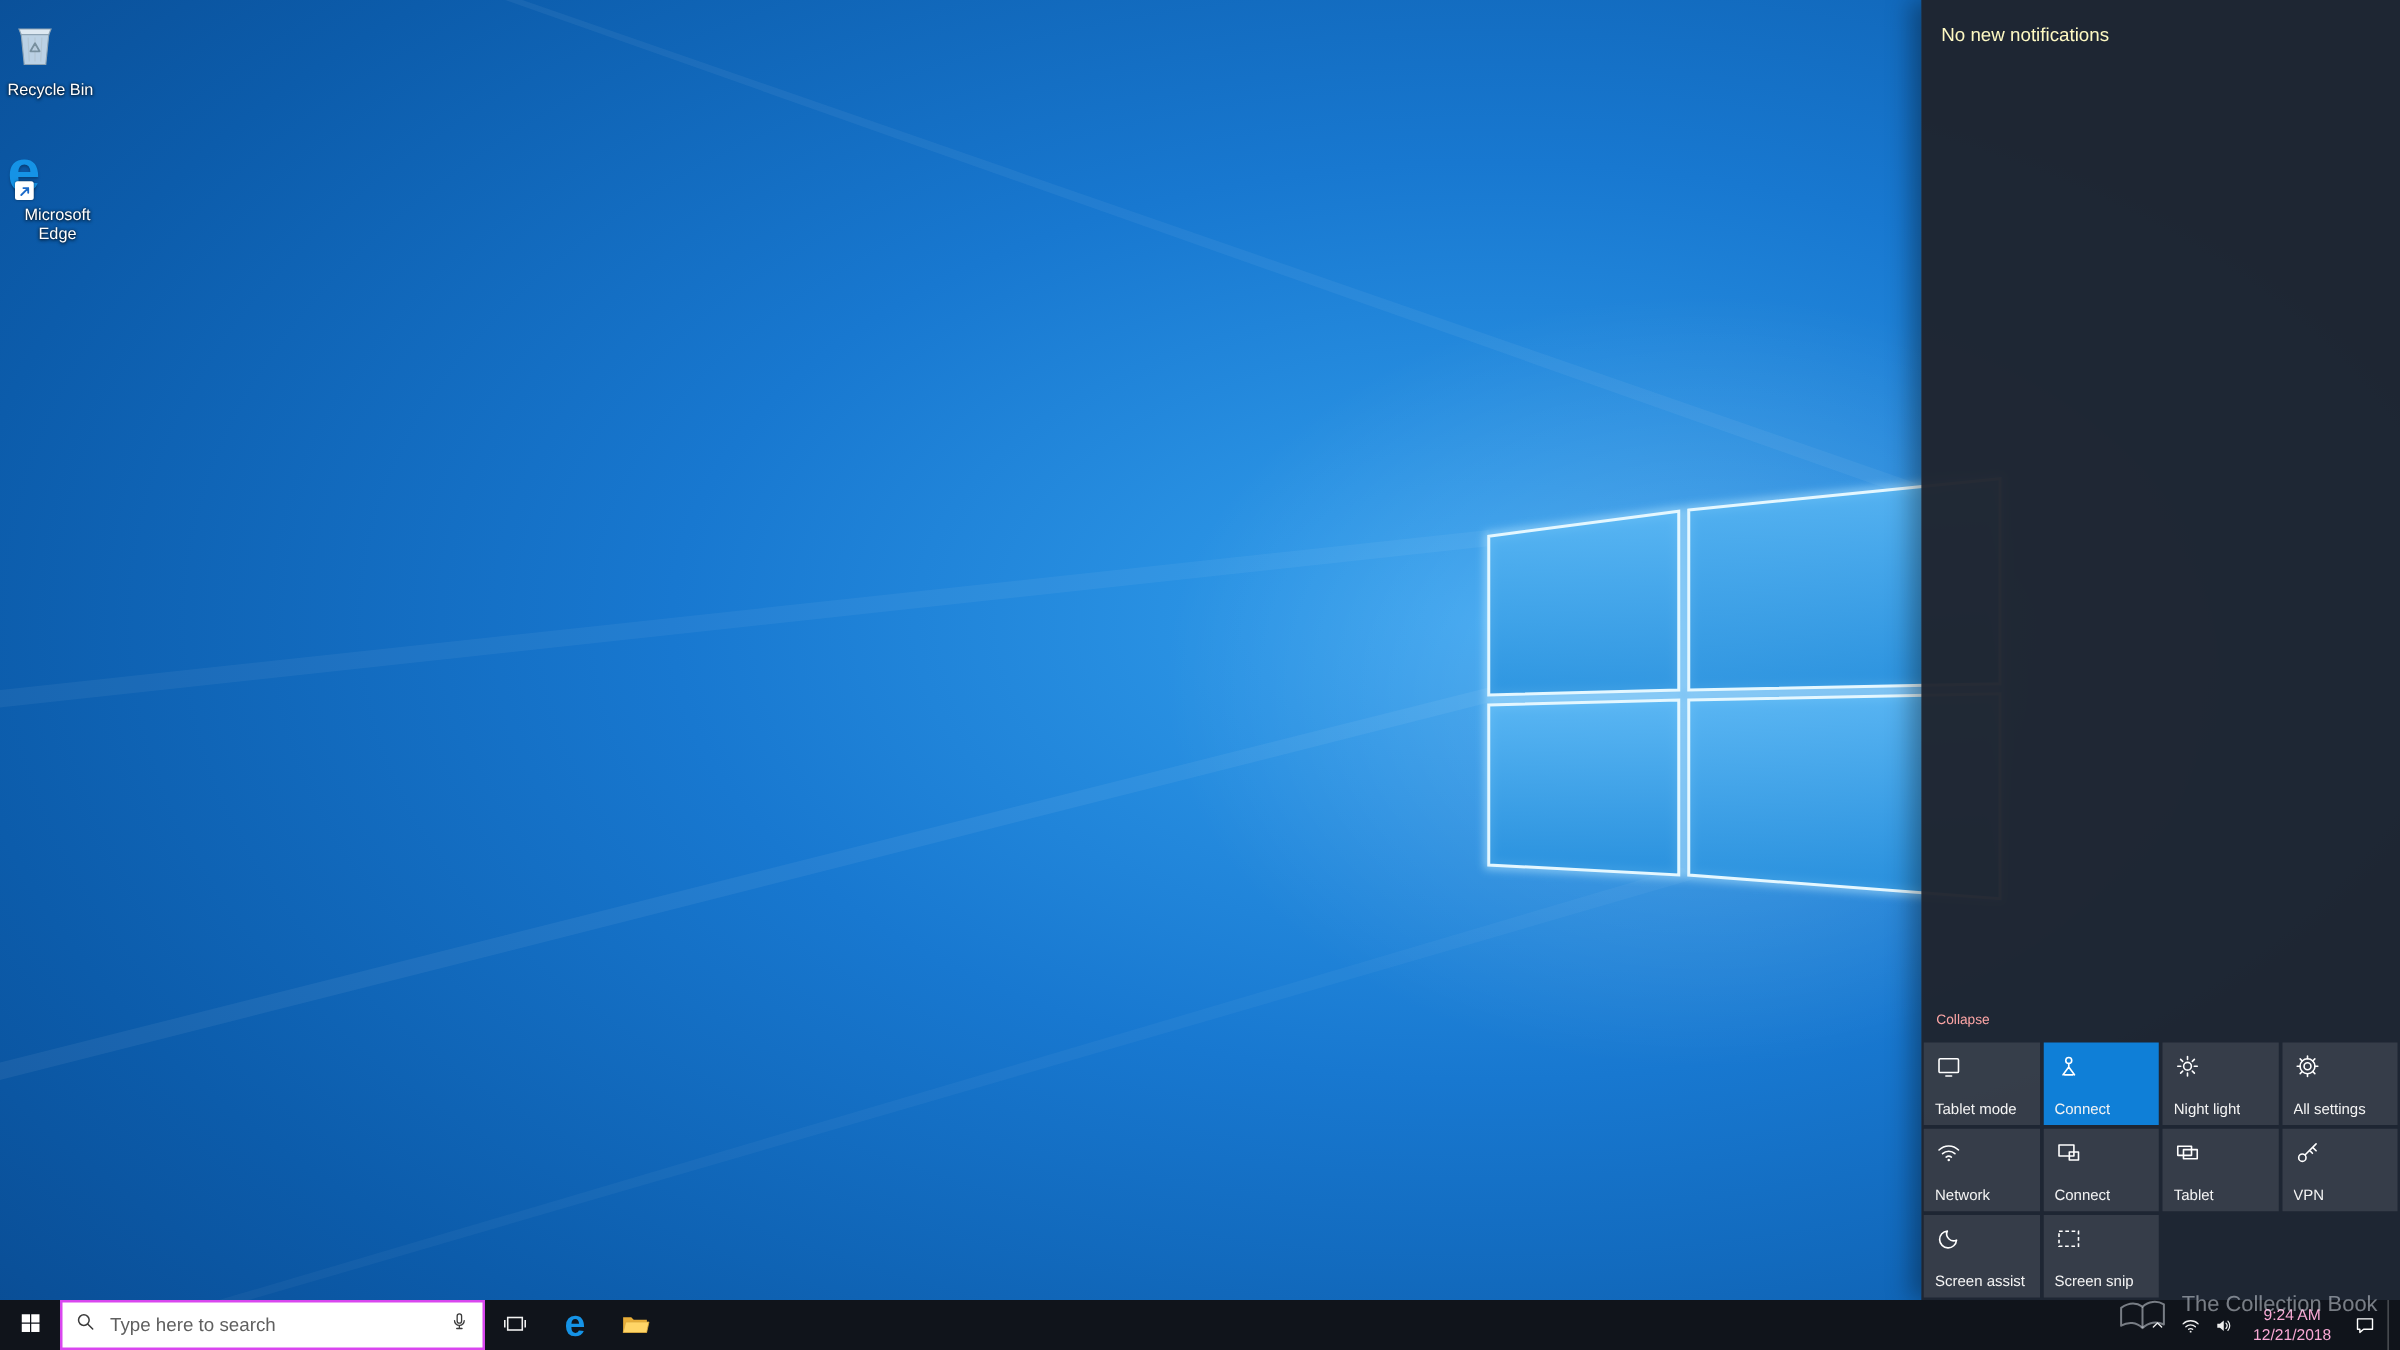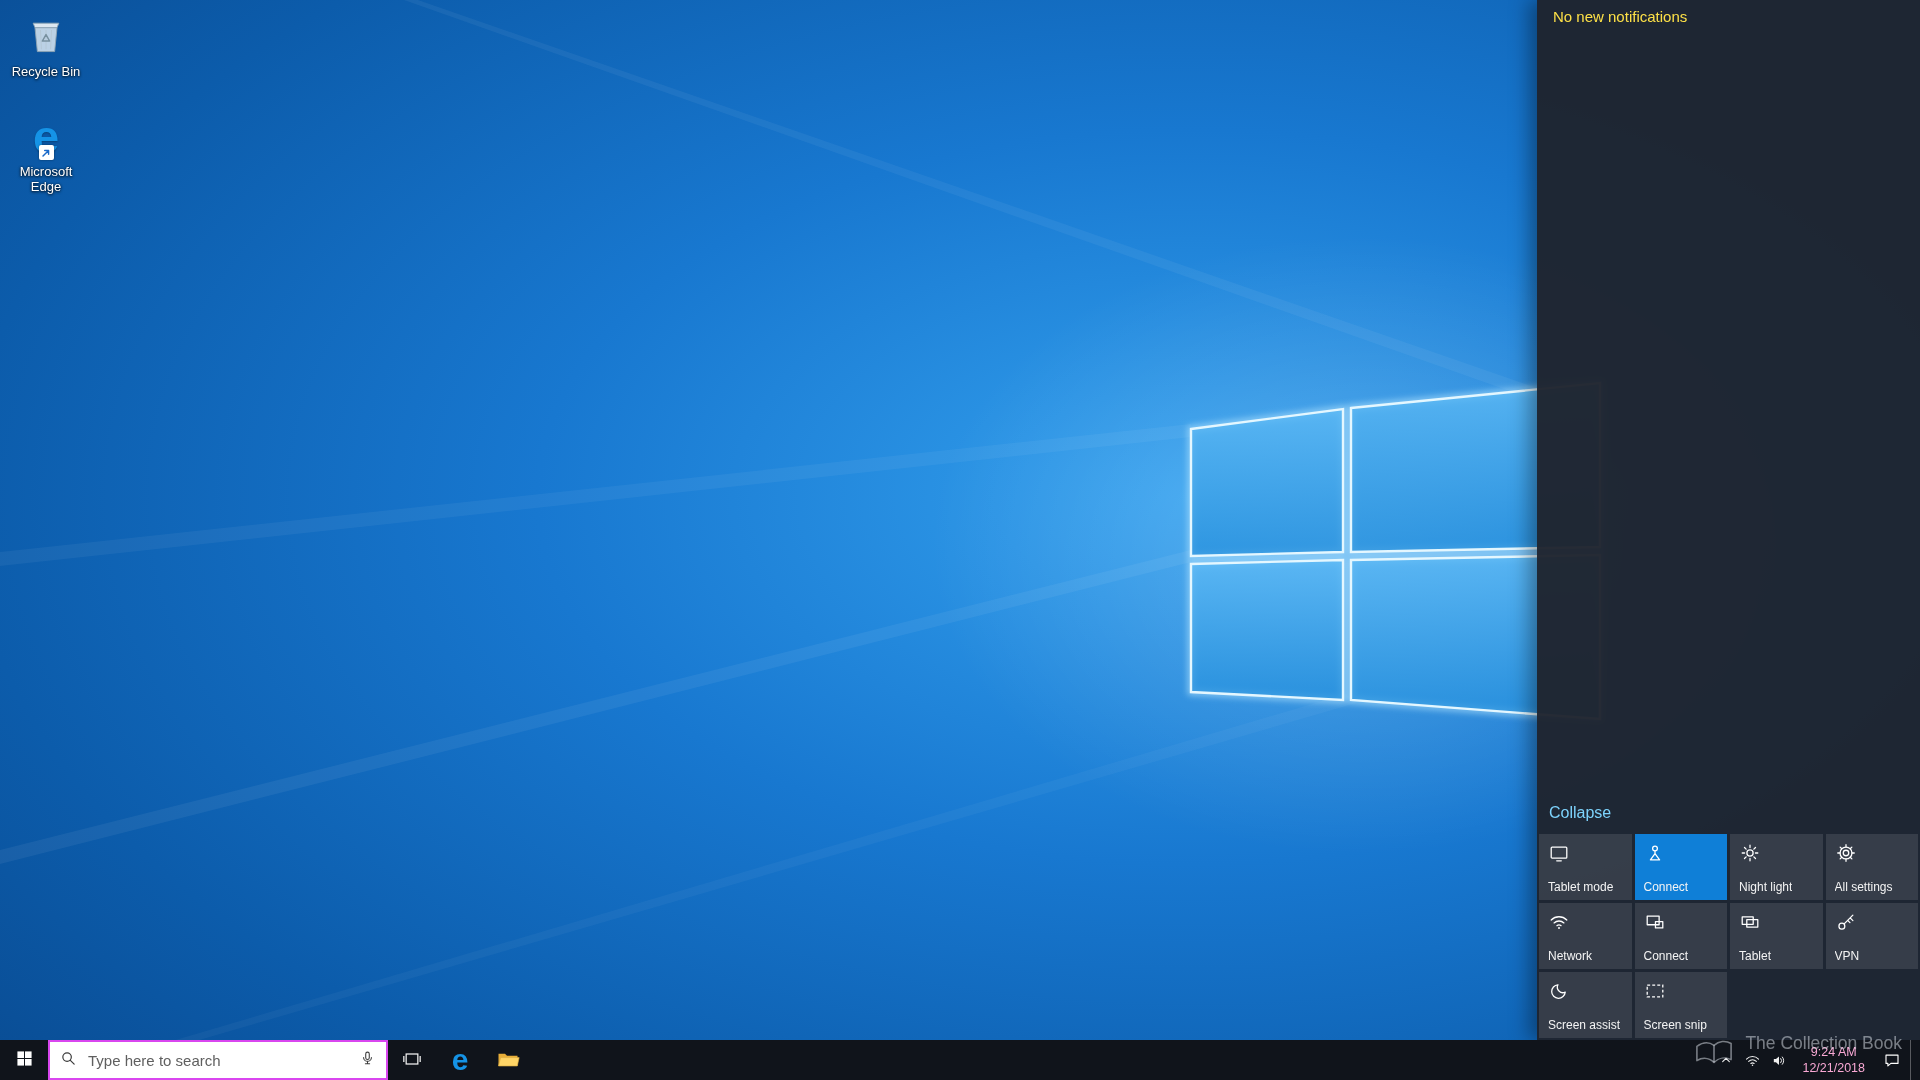--- a/index.html
+++ b/index.html
@@ -3,38 +3,38 @@
 <meta charset="utf-8">
 <style>
   html,body{margin:0;padding:0;background:#000;}
   .screen{position:relative;width:1920px;height:1080px;overflow:hidden;
           font-family:"Liberation Sans","DejaVu Sans",sans-serif;
           -webkit-font-smoothing:antialiased;}
   
   .wallpaper{position:absolute;inset:0;}
   
   .desktop-icon{position:absolute;width:80px;display:flex;flex-direction:column;
-                align-items:center;gap:3px;color:#fff;font-size:13px;line-height:1.15;
+                align-items:flex-start;gap:3px;color:#fff;font-size:13px;line-height:1.15;
                 text-align:center;cursor:default;
                 text-shadow:0 1px 3px rgba(0,0,0,.9),0 0 2px rgba(0,0,0,.6);}
   #icon-recycle{left:6px;top:14px;}
   #icon-edge{left:6px;top:112px;}
   .edge-letter{font-size:47px;font-weight:bold;color:#1593e6;line-height:50px;
                height:50px;display:block;position:relative;
                text-shadow:0 1px 2px rgba(0,0,0,.25);}
   .shortcut-badge{position:absolute;left:6px;bottom:2px;width:15px;height:15px;
                   background:#fff;border-radius:2px;box-shadow:0 0 2px rgba(0,0,0,.5);
                   display:flex;align-items:center;justify-content:center;}
   
   .action-center{position:absolute;top:0;right:0;width:383px;height:1040px;
                  background:rgba(31,36,46,0.97);z-index:20;
                  box-shadow:-8px 0 18px rgba(0,0,0,.35);color:#fff;}
-  .ac-header{padding:8px 16px;font-size:15px;color:#fde047;}
+  .ac-header{padding:20px 16px;font-size:15px;color:#fef9c3;}
   .qa-wrap{position:absolute;left:2px;right:2px;bottom:2px;}
-  .collapse{display:inline-block;font-size:16px;color:#7dd3fc;margin:0 0 12px 10px;cursor:pointer;}
+  .collapse{display:inline-block;font-size:11px;color:#fca5a5;margin:0 0 12px 10px;cursor:pointer;}
   .qa-grid{display:grid;grid-template-columns:repeat(4,1fr);gap:3px;}
   .qa-tile{height:66px;position:relative;background:rgba(255,255,255,0.11);cursor:pointer;}
   .qa-tile.active{background:#0f7fd7;}
   .qa-icon{position:absolute;top:8px;left:9px;width:22px;height:22px;}
   .qa-label{position:absolute;left:9px;bottom:6px;font-size:12px;color:#f4f4f4;
             white-space:nowrap;overflow:hidden;max-width:84px;}
   
   .taskbar{position:absolute;left:0;bottom:0;width:1920px;height:40px;
            background:#10141b;display:flex;align-items:stretch;z-index:30;}
   .tb-btn{width:48px;height:40px;background:transparent;border:none;display:flex;

